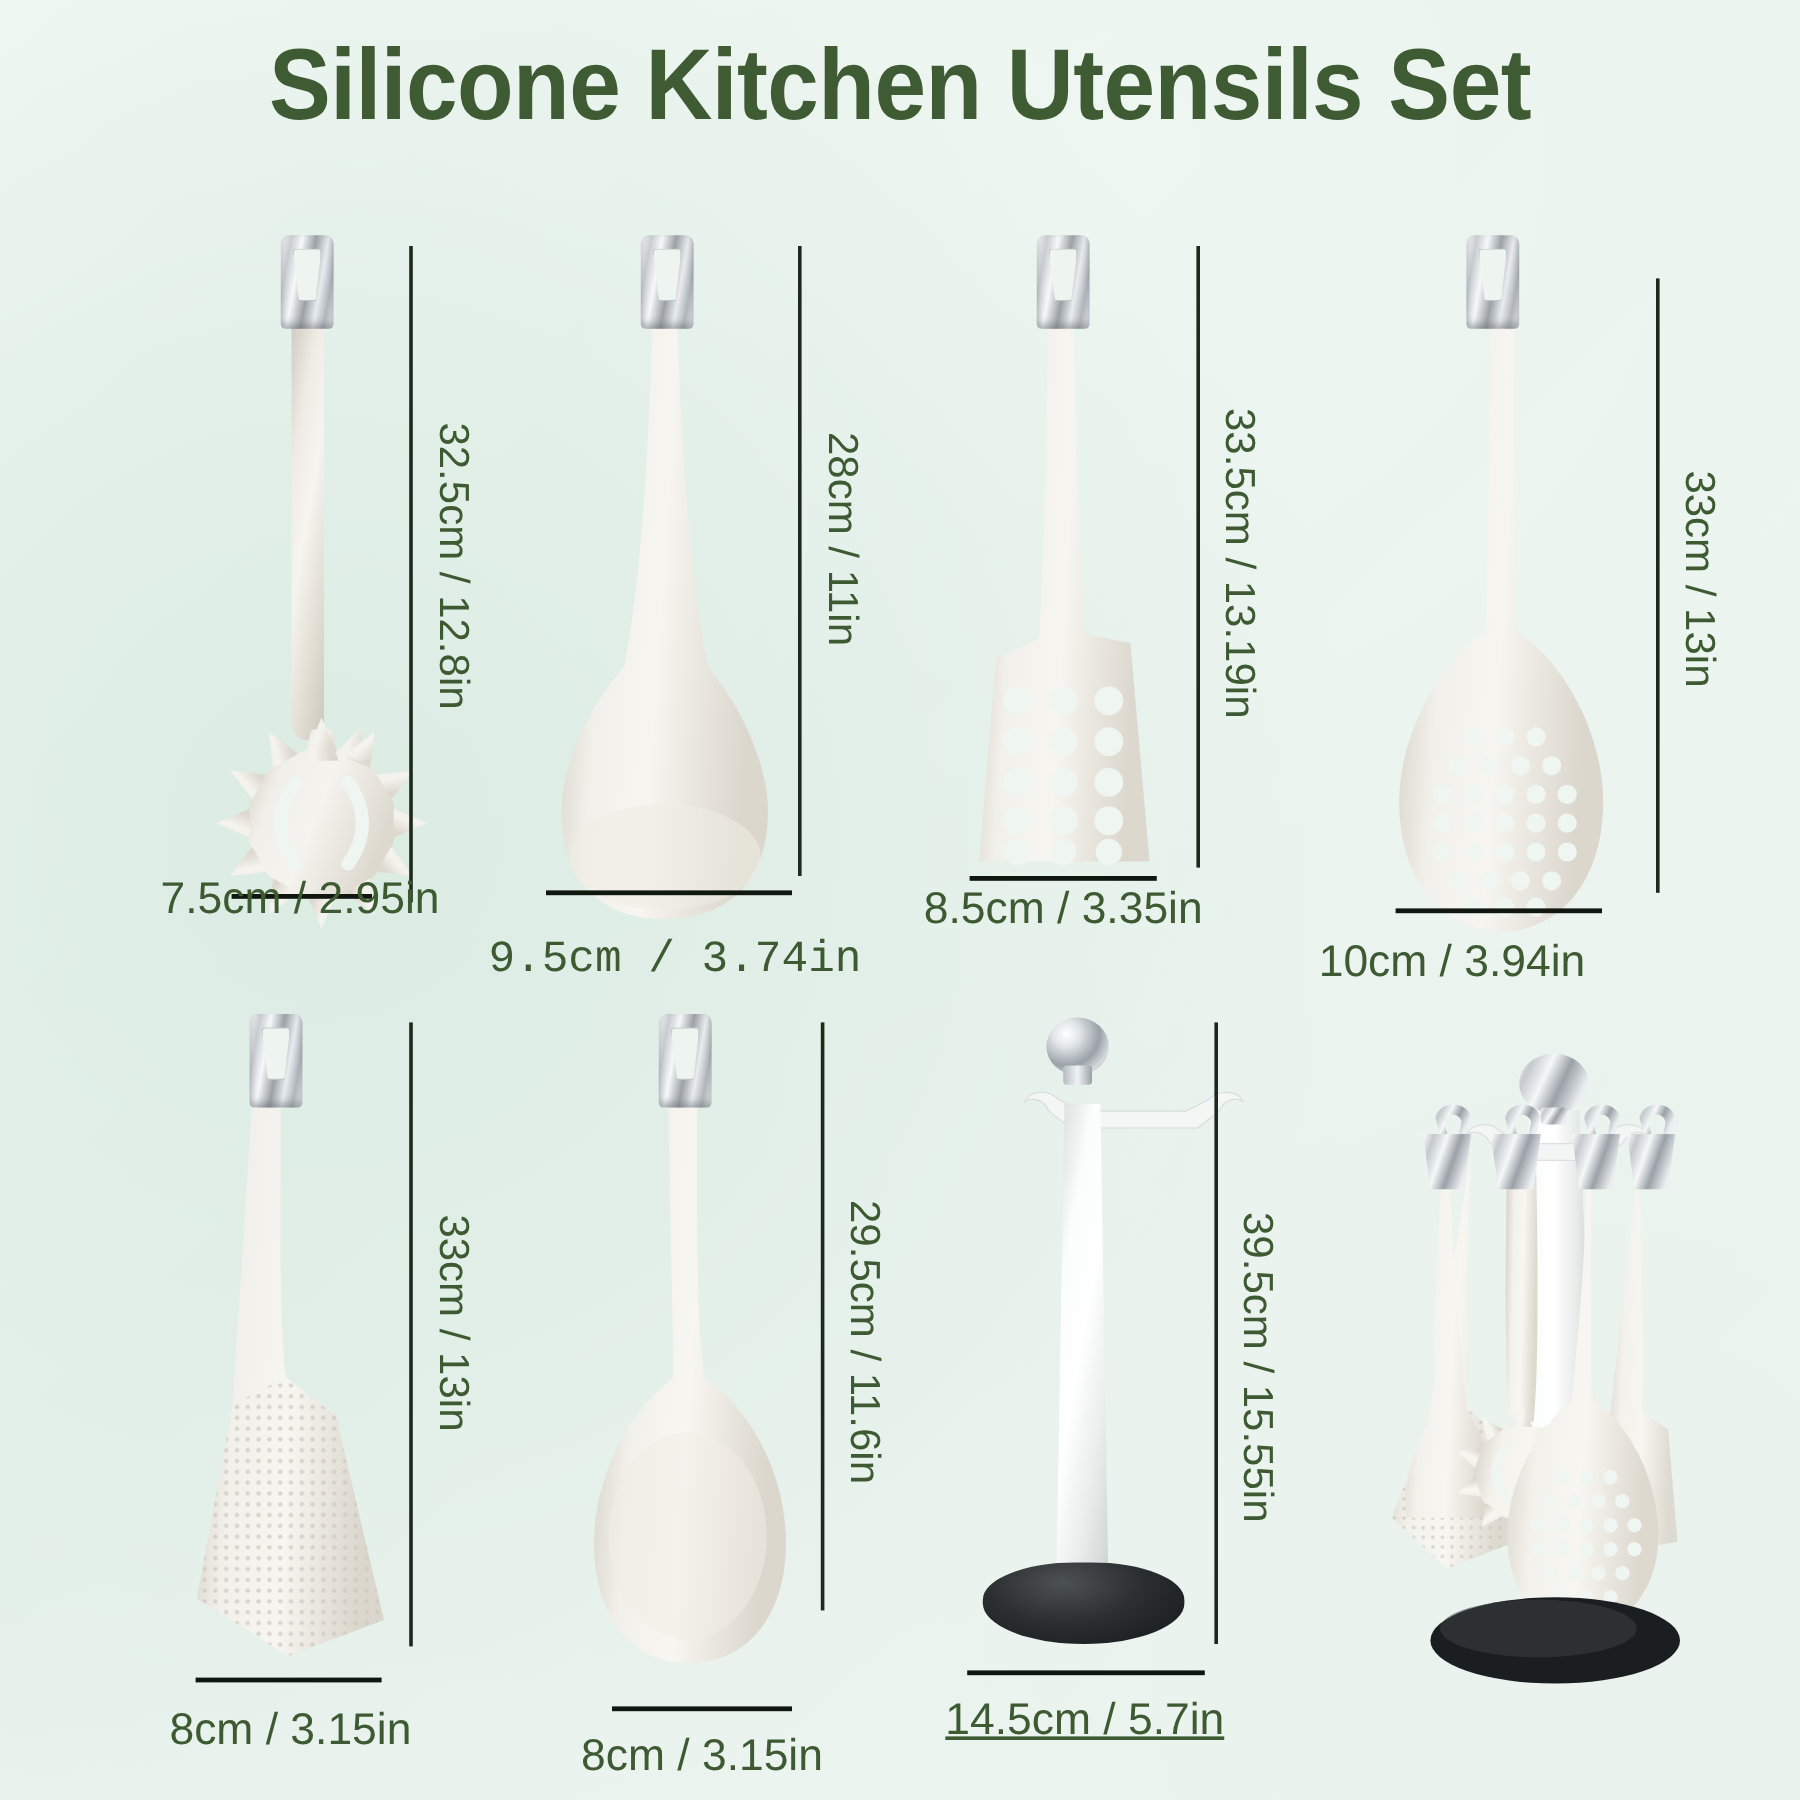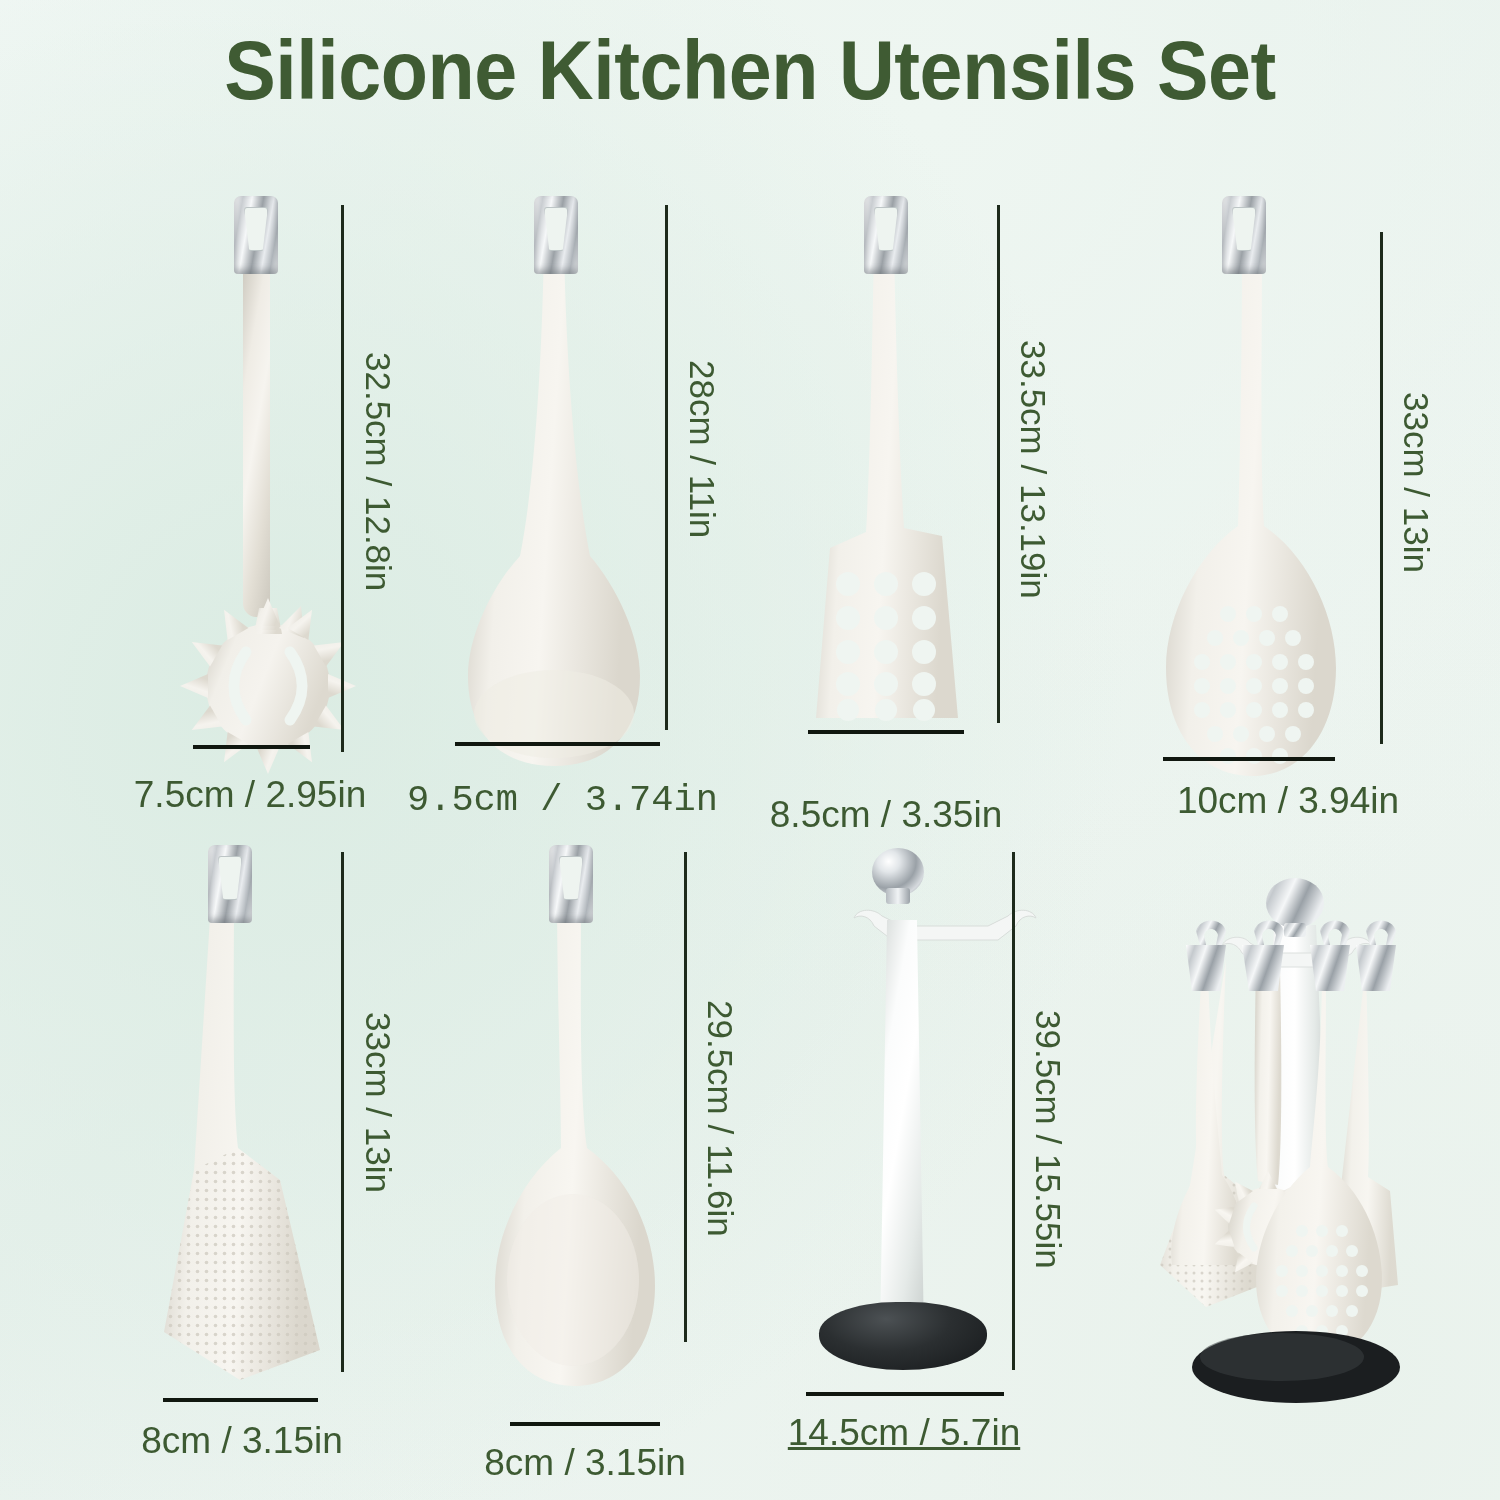--- a/index.html
+++ b/index.html
@@ -179,21 +179,21 @@
       <path d="M -22,-34 C -38,-12 -38,12 -22,34" stroke="#eff5f1" stroke-width="11" fill="none" stroke-linecap="round"></path>
       <path d="M 22,-34 C 38,-12 38,12 22,34" stroke="#eff5f1" stroke-width="11" fill="none" stroke-linecap="round"></path>
     </g>
   </svg>
   <div class="ferrule" style="left:234px; top:196px;"></div>
 
   <div class="vline" style="left:341px; top:205px; height:547px;"></div>
   <div class="vlabel" style="left:398px; top:352px;">32.5cm / 12.8in</div>
 
   <div class="hline" style="left:193px; top:745px; width:117px;"></div>
-  <div class="hlabel" style="left:100px; top:774px; width:300px;">7.5cm / 2.95in</div>
+  <div class="hlabel" style="left:100px; top:728px; width:300px;">7.5cm / 2.95in</div>
 </div>
 
 <div class="cell">
   <svg width="230" height="560" style="position:absolute;left:440px;top:236px;">
     <defs>
       <linearGradient id="lg" x1="0" y1="0" x2="1" y2="0.2">
         <stop offset="0" stop-color="#cdc9bf"></stop>
           <stop offset="0.28" stop-color="#f2f0ea"></stop>
         <stop offset="0.55" stop-color="#f7f5f0"></stop>
           <stop offset="1" stop-color="#dbd7cd"></stop>
@@ -246,21 +246,21 @@
         <circle cx="96" cy="474" r="11"></circle>
         <circle cx="134" cy="474" r="11"></circle>
     </g>
   </svg>
   <div class="ferrule" style="left:864px; top:196px;"></div>
 
   <div class="vline" style="left:997px; top:205px; height:518px;"></div>
   <div class="vlabel" style="left:1053px; top:340px;">33.5cm / 13.19in</div>
 
   <div class="hline" style="left:808px; top:730px; width:156px;"></div>
-  <div class="hlabel" style="left:736px; top:794px; width:300px;">8.5cm / 3.35in</div>
+  <div class="hlabel" style="left:736px; top:736px; width:300px;">8.5cm / 3.35in</div>
 </div>
 
 <div class="cell">
   <svg width="240" height="570" style="position:absolute;left:1130px;top:236px;">
     <defs>
       <linearGradient id="sg" x1="0" y1="0" x2="1" y2="0.2">
         <stop offset="0" stop-color="#cdc9bf"></stop>
           <stop offset="0.3" stop-color="#f2f0ea"></stop>
         <stop offset="0.58" stop-color="#f7f5f0"></stop>
           <stop offset="1" stop-color="#dbd7cd"></stop>
@@ -303,21 +303,21 @@
         <circle cx="124" cy="520" r="8"></circle>
         <circle cx="150" cy="520" r="8"></circle>
     </g>
   </svg>
   <div class="ferrule" style="left:1222px; top:196px;"></div>
 
   <div class="vline" style="left:1380px; top:232px; height:512px;"></div>
   <div class="vlabel" style="left:1436px; top:392px;">33cm / 13in</div>
 
   <div class="hline" style="left:1163px; top:757px; width:172px;"></div>
-  <div class="hlabel" style="left:1138px; top:780px; width:300px;">10cm / 3.94in</div>
+  <div class="hlabel" style="left:1060px; top:780px; width:300px;">10cm / 3.94in</div>
 </div>
 
 <div class="cell">
   <svg width="240" height="580" style="position:absolute;left:130px;top:880px;">
     <defs>
       <linearGradient id="fg" x1="0" y1="0" x2="1" y2="0.2">
         <stop offset="0" stop-color="#ccc8be"></stop>
           <stop offset="0.3" stop-color="#f2f0ea"></stop>
         <stop offset="0.6" stop-color="#f7f5f0"></stop>
           <stop offset="1" stop-color="#dbd7cd"></stop>

